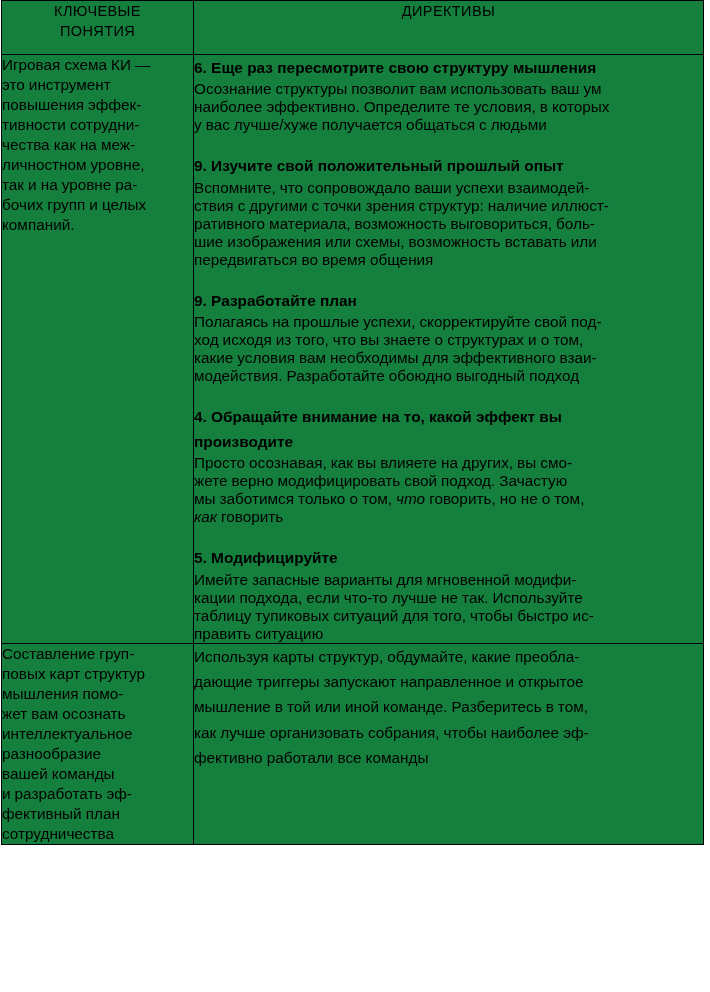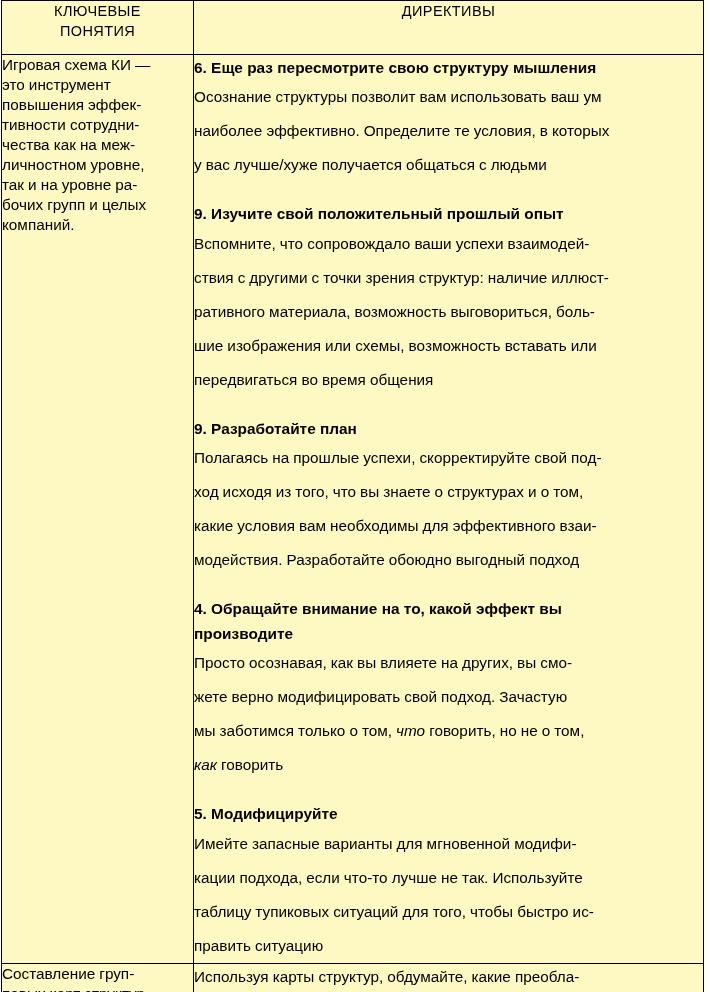--- a/index.html
+++ b/index.html
@@ -33,21 +33,21 @@
   }
 
   table.doc-table col.col-key { width: 192px; }
   table.doc-table col.col-dir { width: 510px; }
 
   .doc-table td,
   .doc-table th {
     border: 1.5px solid #000;
     vertical-align: top;
     padding: 0;
-    background: #fef9c3;
+    background: #15803d;
   }
 
   
   .hdr-cell {
     height: 53px;
     text-align: center;
     vertical-align: middle;
     padding: 4px 6px;
   }
   .hdr-text {
@@ -85,21 +85,21 @@
   .block-title {
     font-size: 15.4px;
     line-height: 25.3px;
     font-weight: 700;
     margin: 0 0 0 0;
     white-space: pre-line;
   }
 
   .block-body {
     font-size: 15.3px;
-    line-height: 34px;
+    line-height: 18px;
     font-weight: 400;
     margin: 0;
     white-space: pre-line;
     word-spacing: -0.2px;
   }
 
   .plain-body {
     font-size: 15.3px;
     line-height: 25.3px;
     white-space: pre-line;

